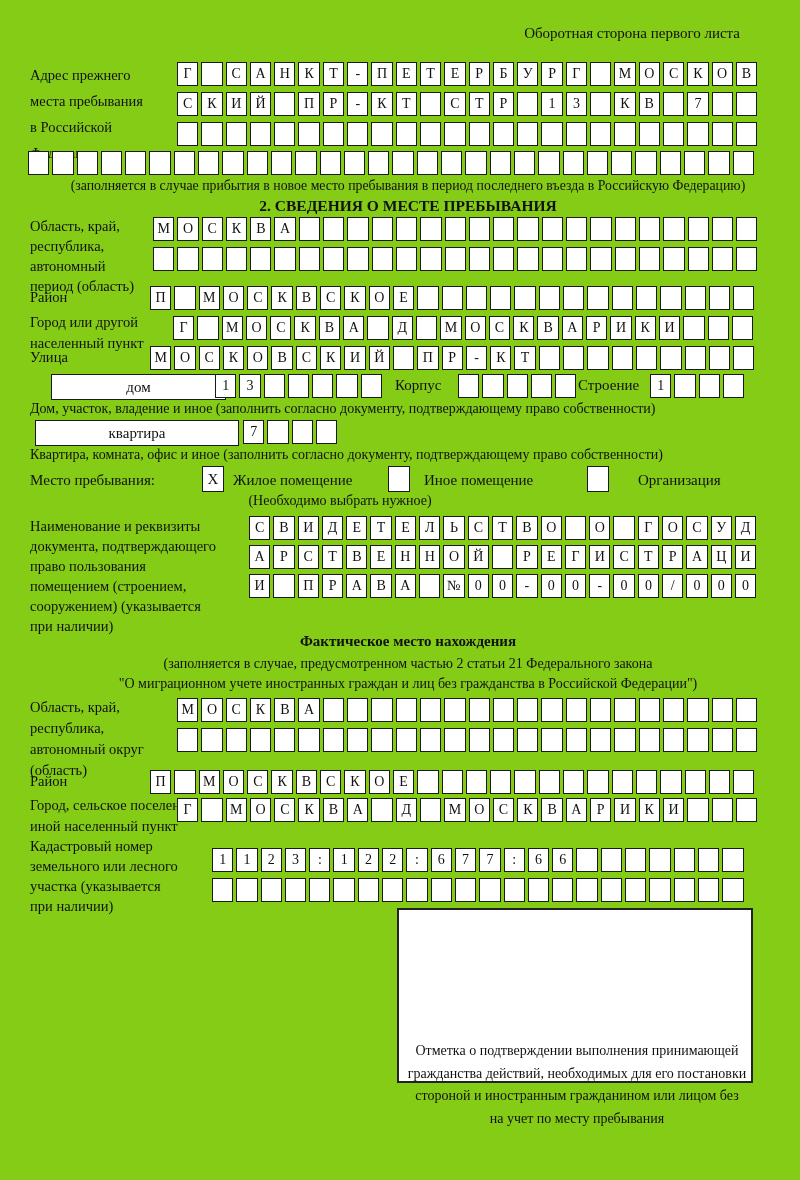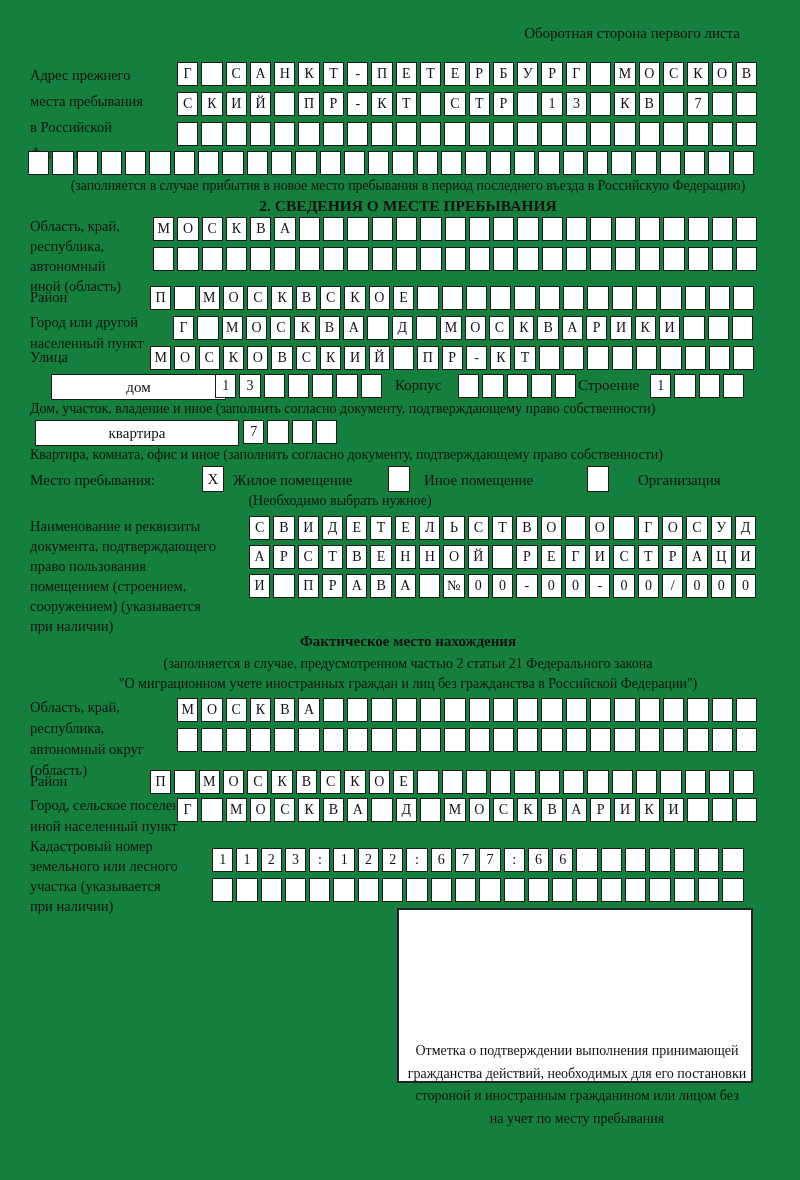--- a/index.html
+++ b/index.html
@@ -1,17 +1,17 @@
 <!DOCTYPE html>
 <html><head>
 <meta charset="utf-8">
 <style>
   html,body{margin:0;padding:0;background:#fff;}
   .page{
-    position:relative;width:800px;height:1180px;background:#15803d;
+    position:relative;width:800px;height:1180px;background:#84cc16;
     font-family:"Liberation Serif","DejaVu Serif",serif;color:#111;overflow:hidden;
   }
   .abs{position:absolute;}
   .cellrow{position:absolute;display:flex;gap:3px;}
   .cell{
     box-sizing:border-box;flex:0 0 21.3px;width:21.3px;height:24px;
     border:1.6px solid #1a1a1a;display:flex;align-items:center;justify-content:center;
     font-size:14px;line-height:1;background:#fff;
   }
   .lbl{position:absolute;font-size:14.5px;line-height:20px;}
@@ -157,21 +157,21 @@
       <span class="cell"></span>
     </div>
   <div class="center cap" style="top:178px;">(заполняется в случае прибытия в новое место пребывания в период последнего въезда в Российскую Федерацию)</div>
 
   <div class="center bold" style="top:197px;font-size:15.5px;">2. СВЕДЕНИЯ О МЕСТЕ ПРЕБЫВАНИЯ</div>
 
   <div class="lbl" style="left:30px;top:216px;">
       <div>Область, край,</div>
       <div>республика,</div>
       <div>автономный</div>
-      <div>иной (область)</div>
+      <div>период (область)</div>
     </div>
   <div class="cellrow" style="left:153px;top:217px;">
       <span class="cell">М</span>
       <span class="cell">О</span>
       <span class="cell">С</span>
       <span class="cell">К</span>
       <span class="cell">В</span>
       <span class="cell">А</span>
       <span class="cell"></span>
       <span class="cell"></span>

